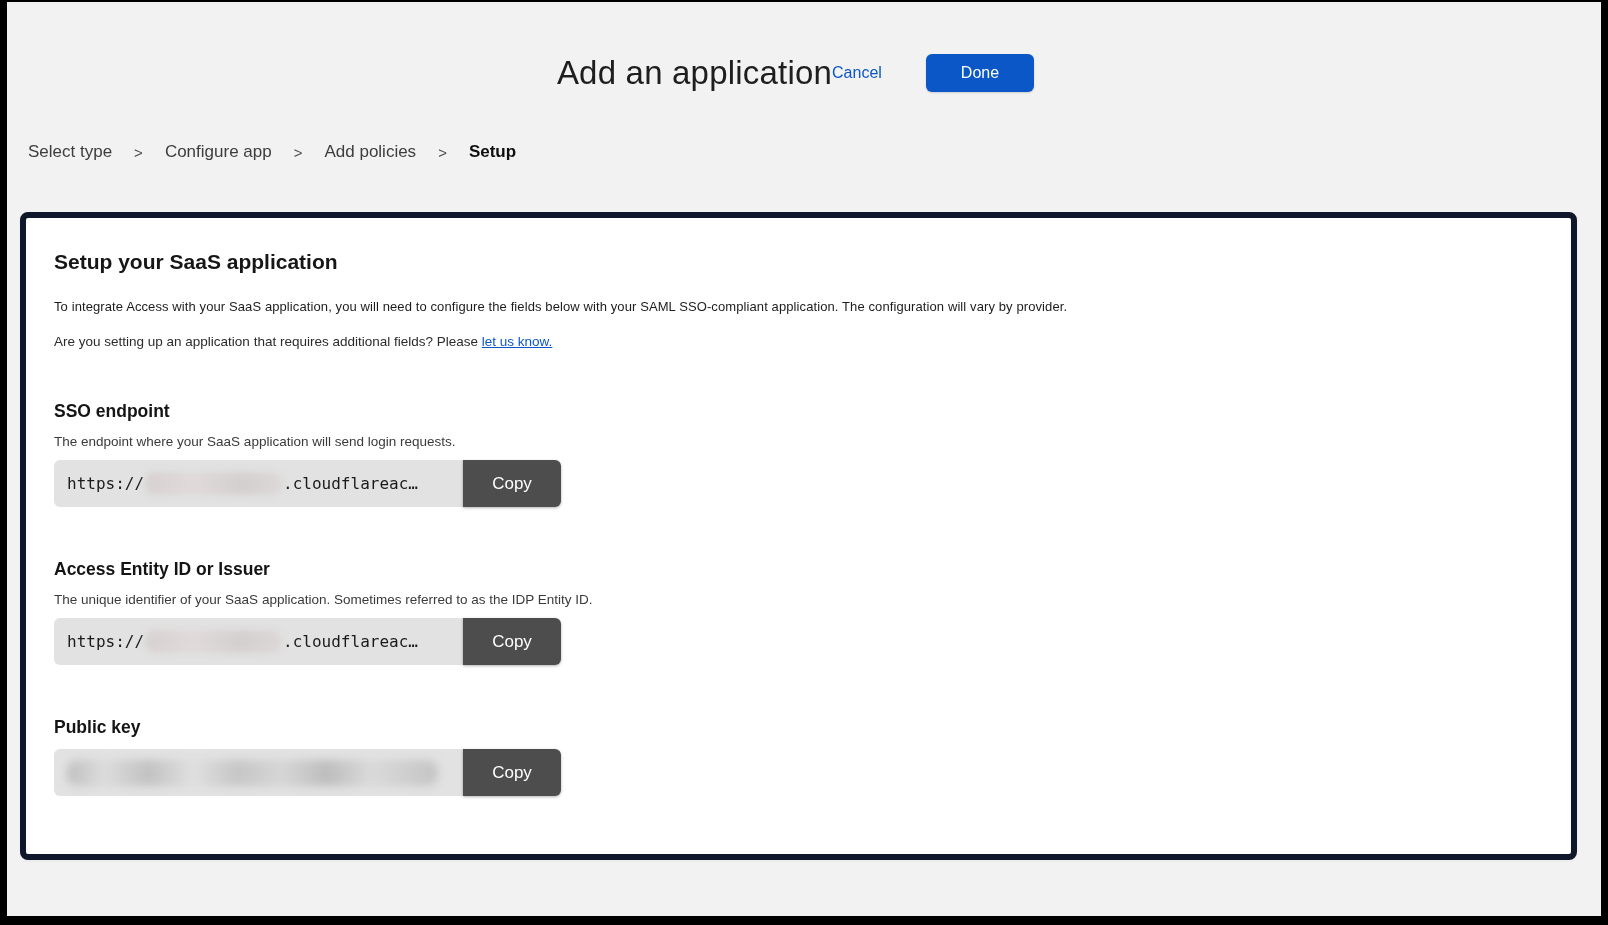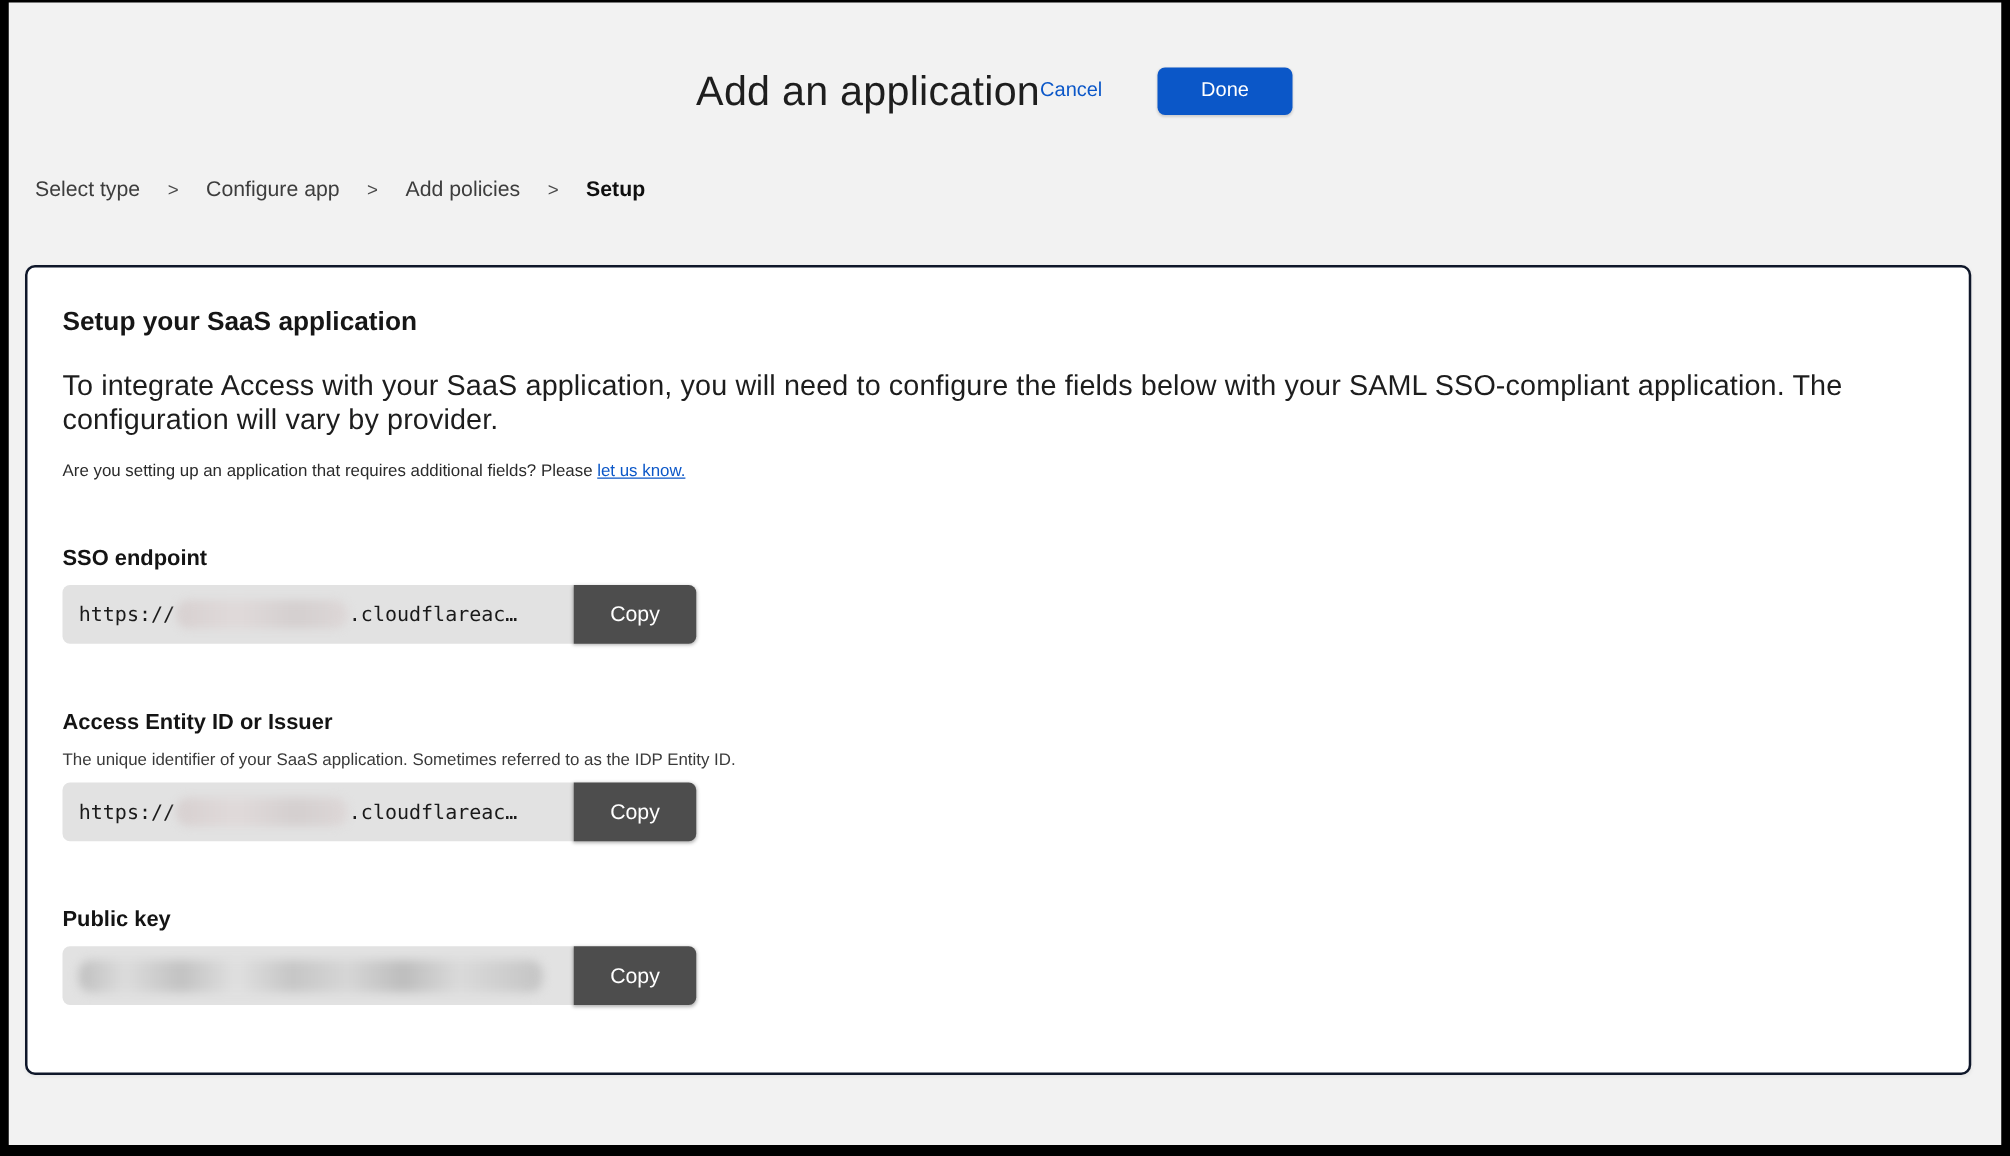--- a/index.html
+++ b/index.html
@@ -61,34 +61,34 @@
     color: #3d3d3d;
   }
   .breadcrumb .sep { color: #4a4a4a; font-size: 15px; }
   .breadcrumb .step { cursor: pointer; }
   .breadcrumb .step.current { font-weight: 700; color: #0f0f0f; }
 
   
   .card {
     margin: 50px 24px 0 13px;
     background: #ffffff;
-    border: 2px solid #0f172a;
+    border: 6px solid #0f172a;
     border-radius: 8px;
     box-shadow: 0 1px 3px rgba(0,0,0,.05);
     padding: 32px 28px 48px 28px;
     min-height: 648px;
   }
   .card-heading {
     font-size: 21px;
     font-weight: 700;
     color: #161616;
   }
   .card-intro {
     margin-top: 25px;
-    font-size: 23px;
+    font-size: 13px;
     color: #1d1d1d;
     letter-spacing: 0.1px;
   }
   .card-note {
     margin-top: 20px;
     font-size: 13.5px;
     color: #2b2b2b;
   }
   .card-note a {
     color: #0b57c8;
@@ -184,20 +184,21 @@
     <span class="step current">Setup</span>
   </nav>
 
   <section class="card">
     <h2 class="card-heading">Setup your SaaS application</h2>
     <p class="card-intro">To integrate Access with your SaaS application, you will need to configure the fields below with your SAML SSO-compliant application. The configuration will vary by provider.</p>
     <p class="card-note"><span>Are you setting up an application that requires additional fields? Please </span><a>let us know.</a></p>
 
     <div class="field-group">
       <div class="field-label">SSO endpoint</div>
+      <div class="field-desc">The endpoint where your SaaS application will send login requests.</div>
       <div class="field-row">
         <div class="field-value">
           <span>https://</span>
           <span class="redact-partial"></span>
           <span>.cloudflareac…</span>
         </div>
         <button class="copy-btn">Copy</button>
       </div>
     </div>
 

